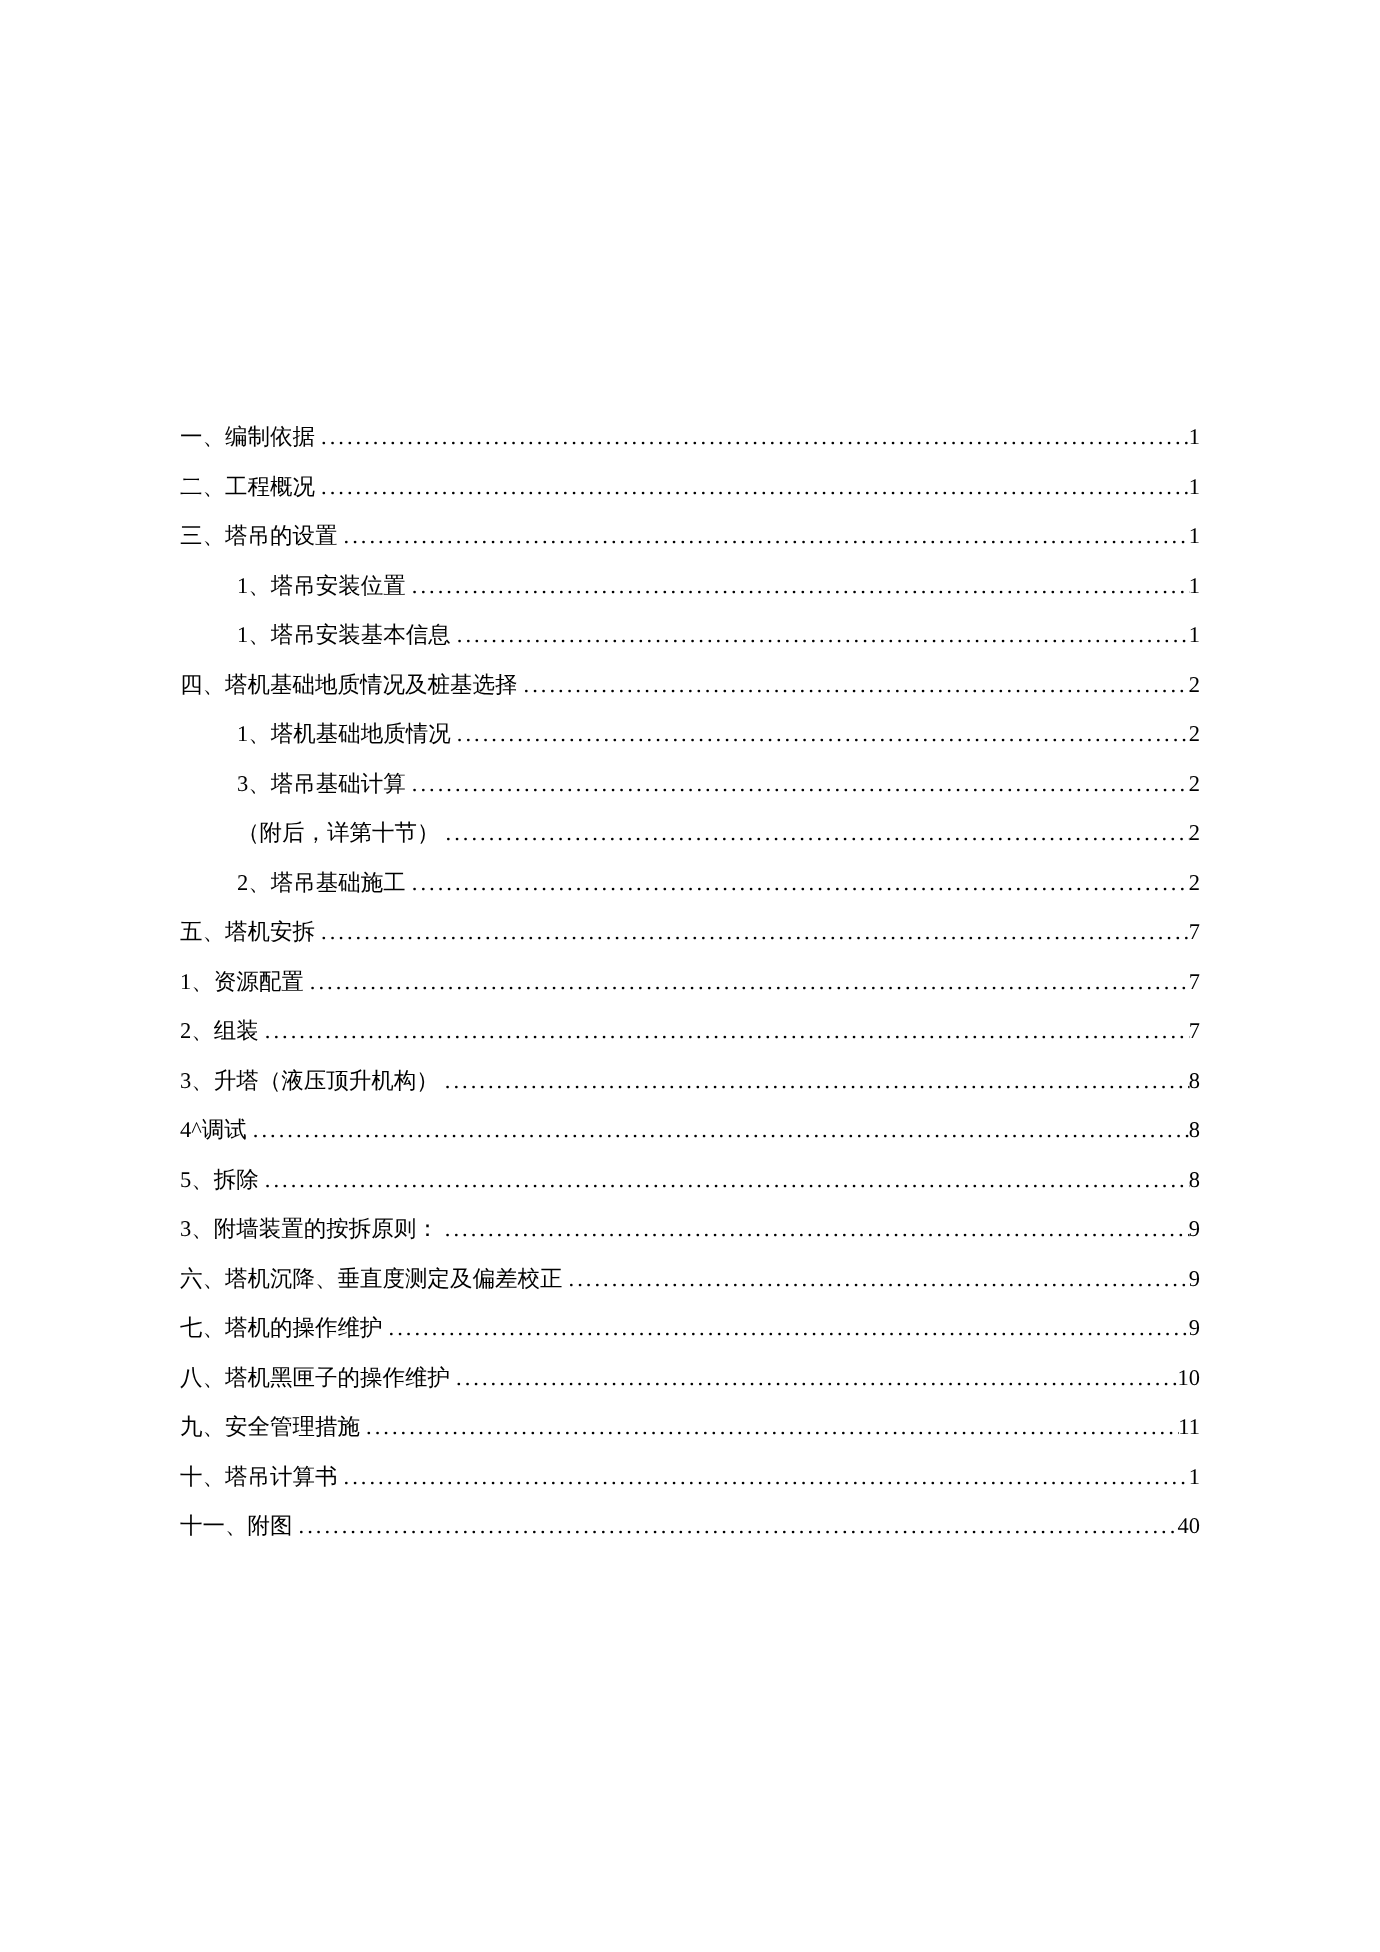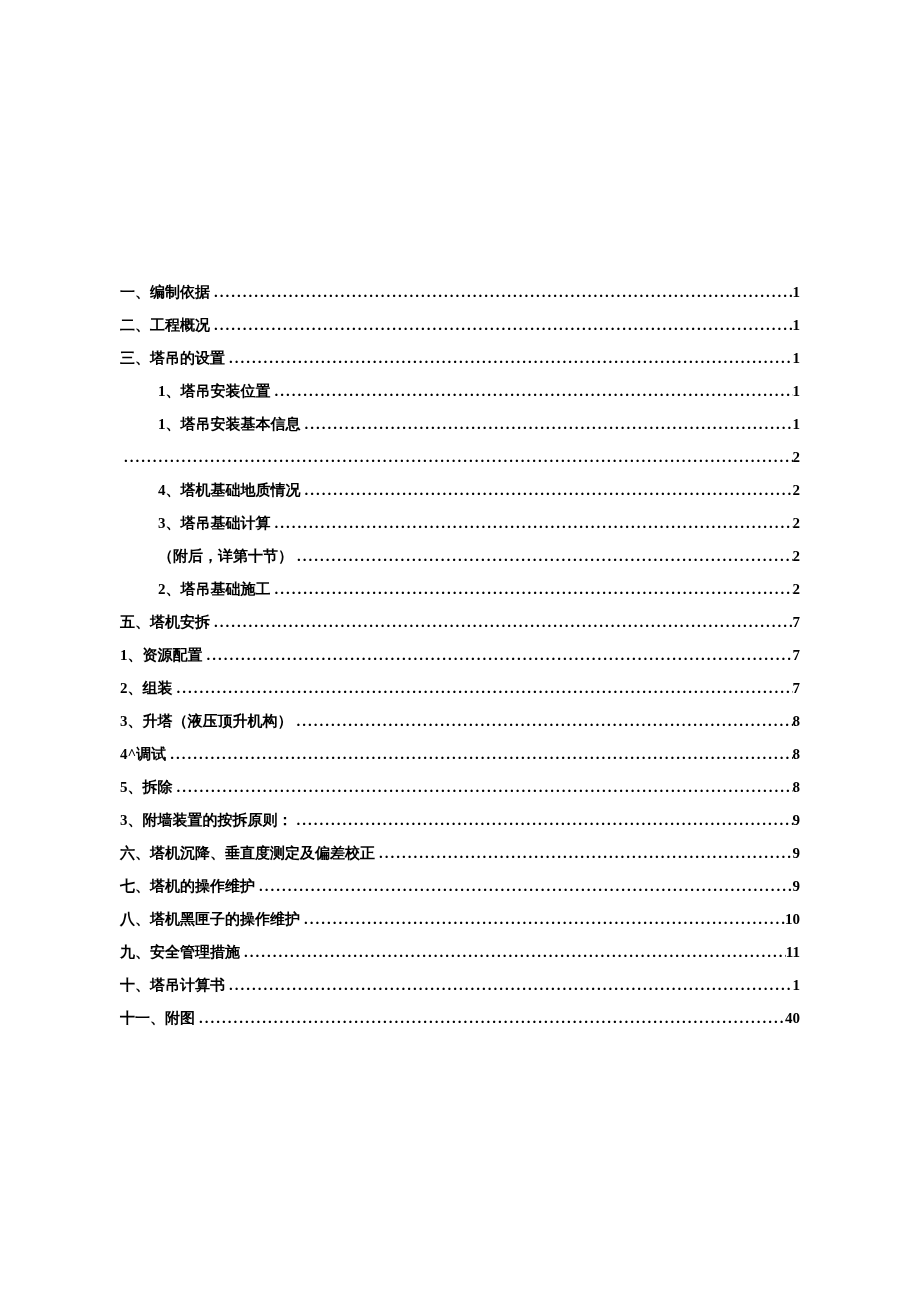--- a/index.html
+++ b/index.html
@@ -14,21 +14,20 @@
       font-family: "SimSun", "宋体", serif;
       font-size: 15px;
       color: #000;
       padding: 280px 120px 0 120px;
     }
     .toc-entry {
       display: flex;
       align-items: baseline;
       margin-bottom: 9px;
       line-height: 1.6;
-      font-weight: bold;
     }
     .toc-entry.indent1 {
       padding-left: 38px;
       align-items: flex-end;
     }
     .toc-label {
       white-space: nowrap;
       flex-shrink: 0;
     }
     .toc-dots {
@@ -70,25 +69,26 @@
       <span class="toc-label">1、塔吊安装位置</span>
       <span class="toc-dots"></span>
       <span class="toc-page">1</span>
     </div>
     <div class="toc-entry indent1">
       <span class="toc-label">1、塔吊安装基本信息</span>
       <span class="toc-dots"></span>
       <span class="toc-page">1</span>
     </div>
     <div class="toc-entry">
+      <span class="toc-label">四、塔机基础地质情况及桩基选择</span>
       <span class="toc-dots"></span>
       <span class="toc-page">2</span>
     </div>
     <div class="toc-entry indent1">
-      <span class="toc-label">4、塔机基础地质情况</span>
+      <span class="toc-label">1、塔机基础地质情况</span>
       <span class="toc-dots"></span>
       <span class="toc-page">2</span>
     </div>
     <div class="toc-entry indent1">
       <span class="toc-label">3、塔吊基础计算</span>
       <span class="toc-dots"></span>
       <span class="toc-page">2</span>
     </div>
     <div class="toc-entry indent1">
       <span class="toc-label">（附后，详第十节）</span>

